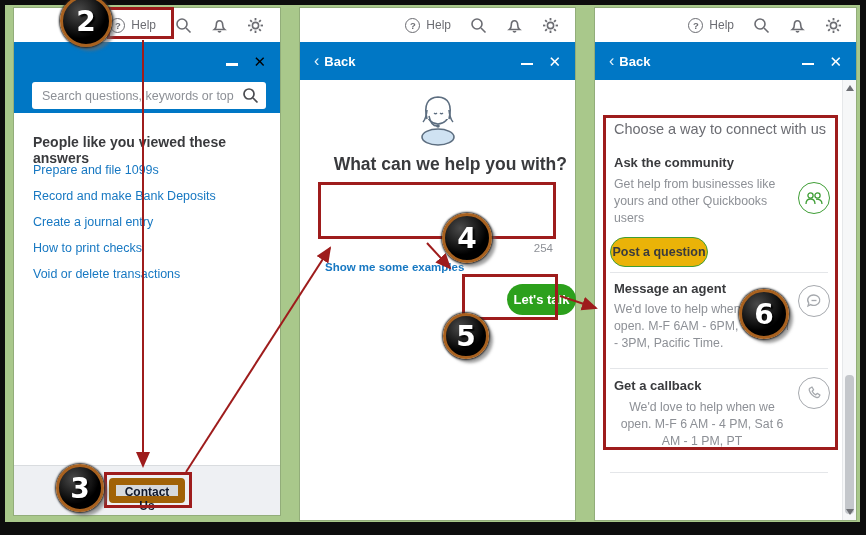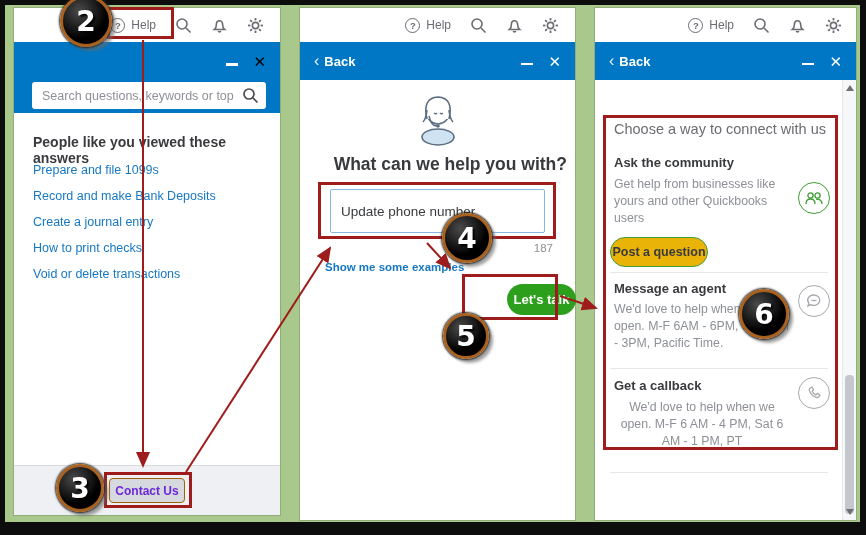--- a/index.html
+++ b/index.html
@@ -33,22 +33,22 @@
   .p1-blue { position:absolute; left:0; right:0; top:34px; height:71px; background:#0077c5; }
   .p1-search { position:absolute; left:18px; top:40px; width:234px; height:27px; }
   .p1-search input { width:100%; height:100%; border:none; border-radius:3px; padding:0 32px 0 10px;
                      font-size:12.5px; color:#393a3d; font-family:inherit; outline:none; }
   .p1-search input::placeholder { color:#8d9096; }
   .p1-search .mag { position:absolute; right:7px; top:5px; }
   .p1-title { position:absolute; left:19px; top:126px; font-size:14px; font-weight:bold; color:#393a3d; }
   .p1-link { position:absolute; left:19px; font-size:12.5px; color:#1778c2; cursor:pointer; }
   .p1-footer { position:absolute; left:0; right:0; bottom:0; height:50px; background:#eef0f3;
                border-top:1px solid #d9dcdf; display:flex; align-items:center; justify-content:center; }
-  .contact-btn { width:76px; height:25px; background:#d6d9dd; border:1px solid #a16207; border-radius:4px;
-                 font-size:12px; font-weight:bold; color:#6d28d9; font-family:inherit; cursor:pointer; }
+  .contact-btn { width:76px; height:25px; background:#d6d9dd; border:7px solid #a16207; border-radius:4px;
+                 font-size:12px; font-weight:bold; color:#0f172a; font-family:inherit; cursor:pointer; }
 
   
   .p2-avatar { position:absolute; left:0; right:0; top:78px; display:flex; justify-content:center; }
   .p2-heading { position:absolute; left:0; right:8px; top:146px; text-align:right;
                 font-size:17.5px; font-weight:bold; color:#393a3d; }
   .p2-input { position:absolute; left:30px; top:181px; width:215px; height:44px; border:1.5px solid #86b7e0;
               border-radius:2px; font-size:13.5px; color:#393a3d; font-family:inherit; padding:0 10px; outline:none; background:#fff; }
   .p2-count { position:absolute; right:22px; top:234px; font-size:11.5px; color:#8d9096; }
   .p2-examples { position:absolute; left:25px; top:253px; font-size:11.5px; font-weight:bold; color:#1778c2; cursor:pointer; }
   .talk-btn { position:absolute; left:177px; top:276px; width:69px; height:31px; background:#2ca01c;
@@ -212,22 +212,21 @@
           <path d="M19 33 Q14 12 30 11 Q46 12 41 33" fill="#fff" stroke="#5d6e80" stroke-width="1.6"></path>
           <path d="M19 24 Q18 33 15 36 M41 24 Q42 33 45 36" fill="none" stroke="#5d6e80" stroke-width="1.6"></path>
           <path d="M26 27 q1.5 1.5 3 0 M32 27 q1.5 1.5 3 0" fill="none" stroke="#5d6e80" stroke-width="1.2"></path>
           <path d="M21 30 Q23 40 29 40" fill="none" stroke="#5d6e80" stroke-width="1.5"></path>
           <circle cx="30" cy="40" r="1.8" fill="#5d6e80"></circle>
         </svg>
       </div>
 
       <div class="p2-heading">What can we help you with?</div>
 
-      <input class="p2-input" type="text" value="Update phone number" style="">
-      <div class="p2-count">187</div>
+      <div class="p2-count">254</div>
       <div class="p2-examples">Show me some examples</div>
       <button class="talk-btn">Let's talk</button>
     </div>
 
     <div class="panel" style="left:590px;top:3px;width:261px;height:512px;">
       <div class="hdr">
         <div class="hdr-icons" style="padding-right:14px;">
           <div class="help-btn">
             <span class="qmark">?</span>
             <span>Help</span>

